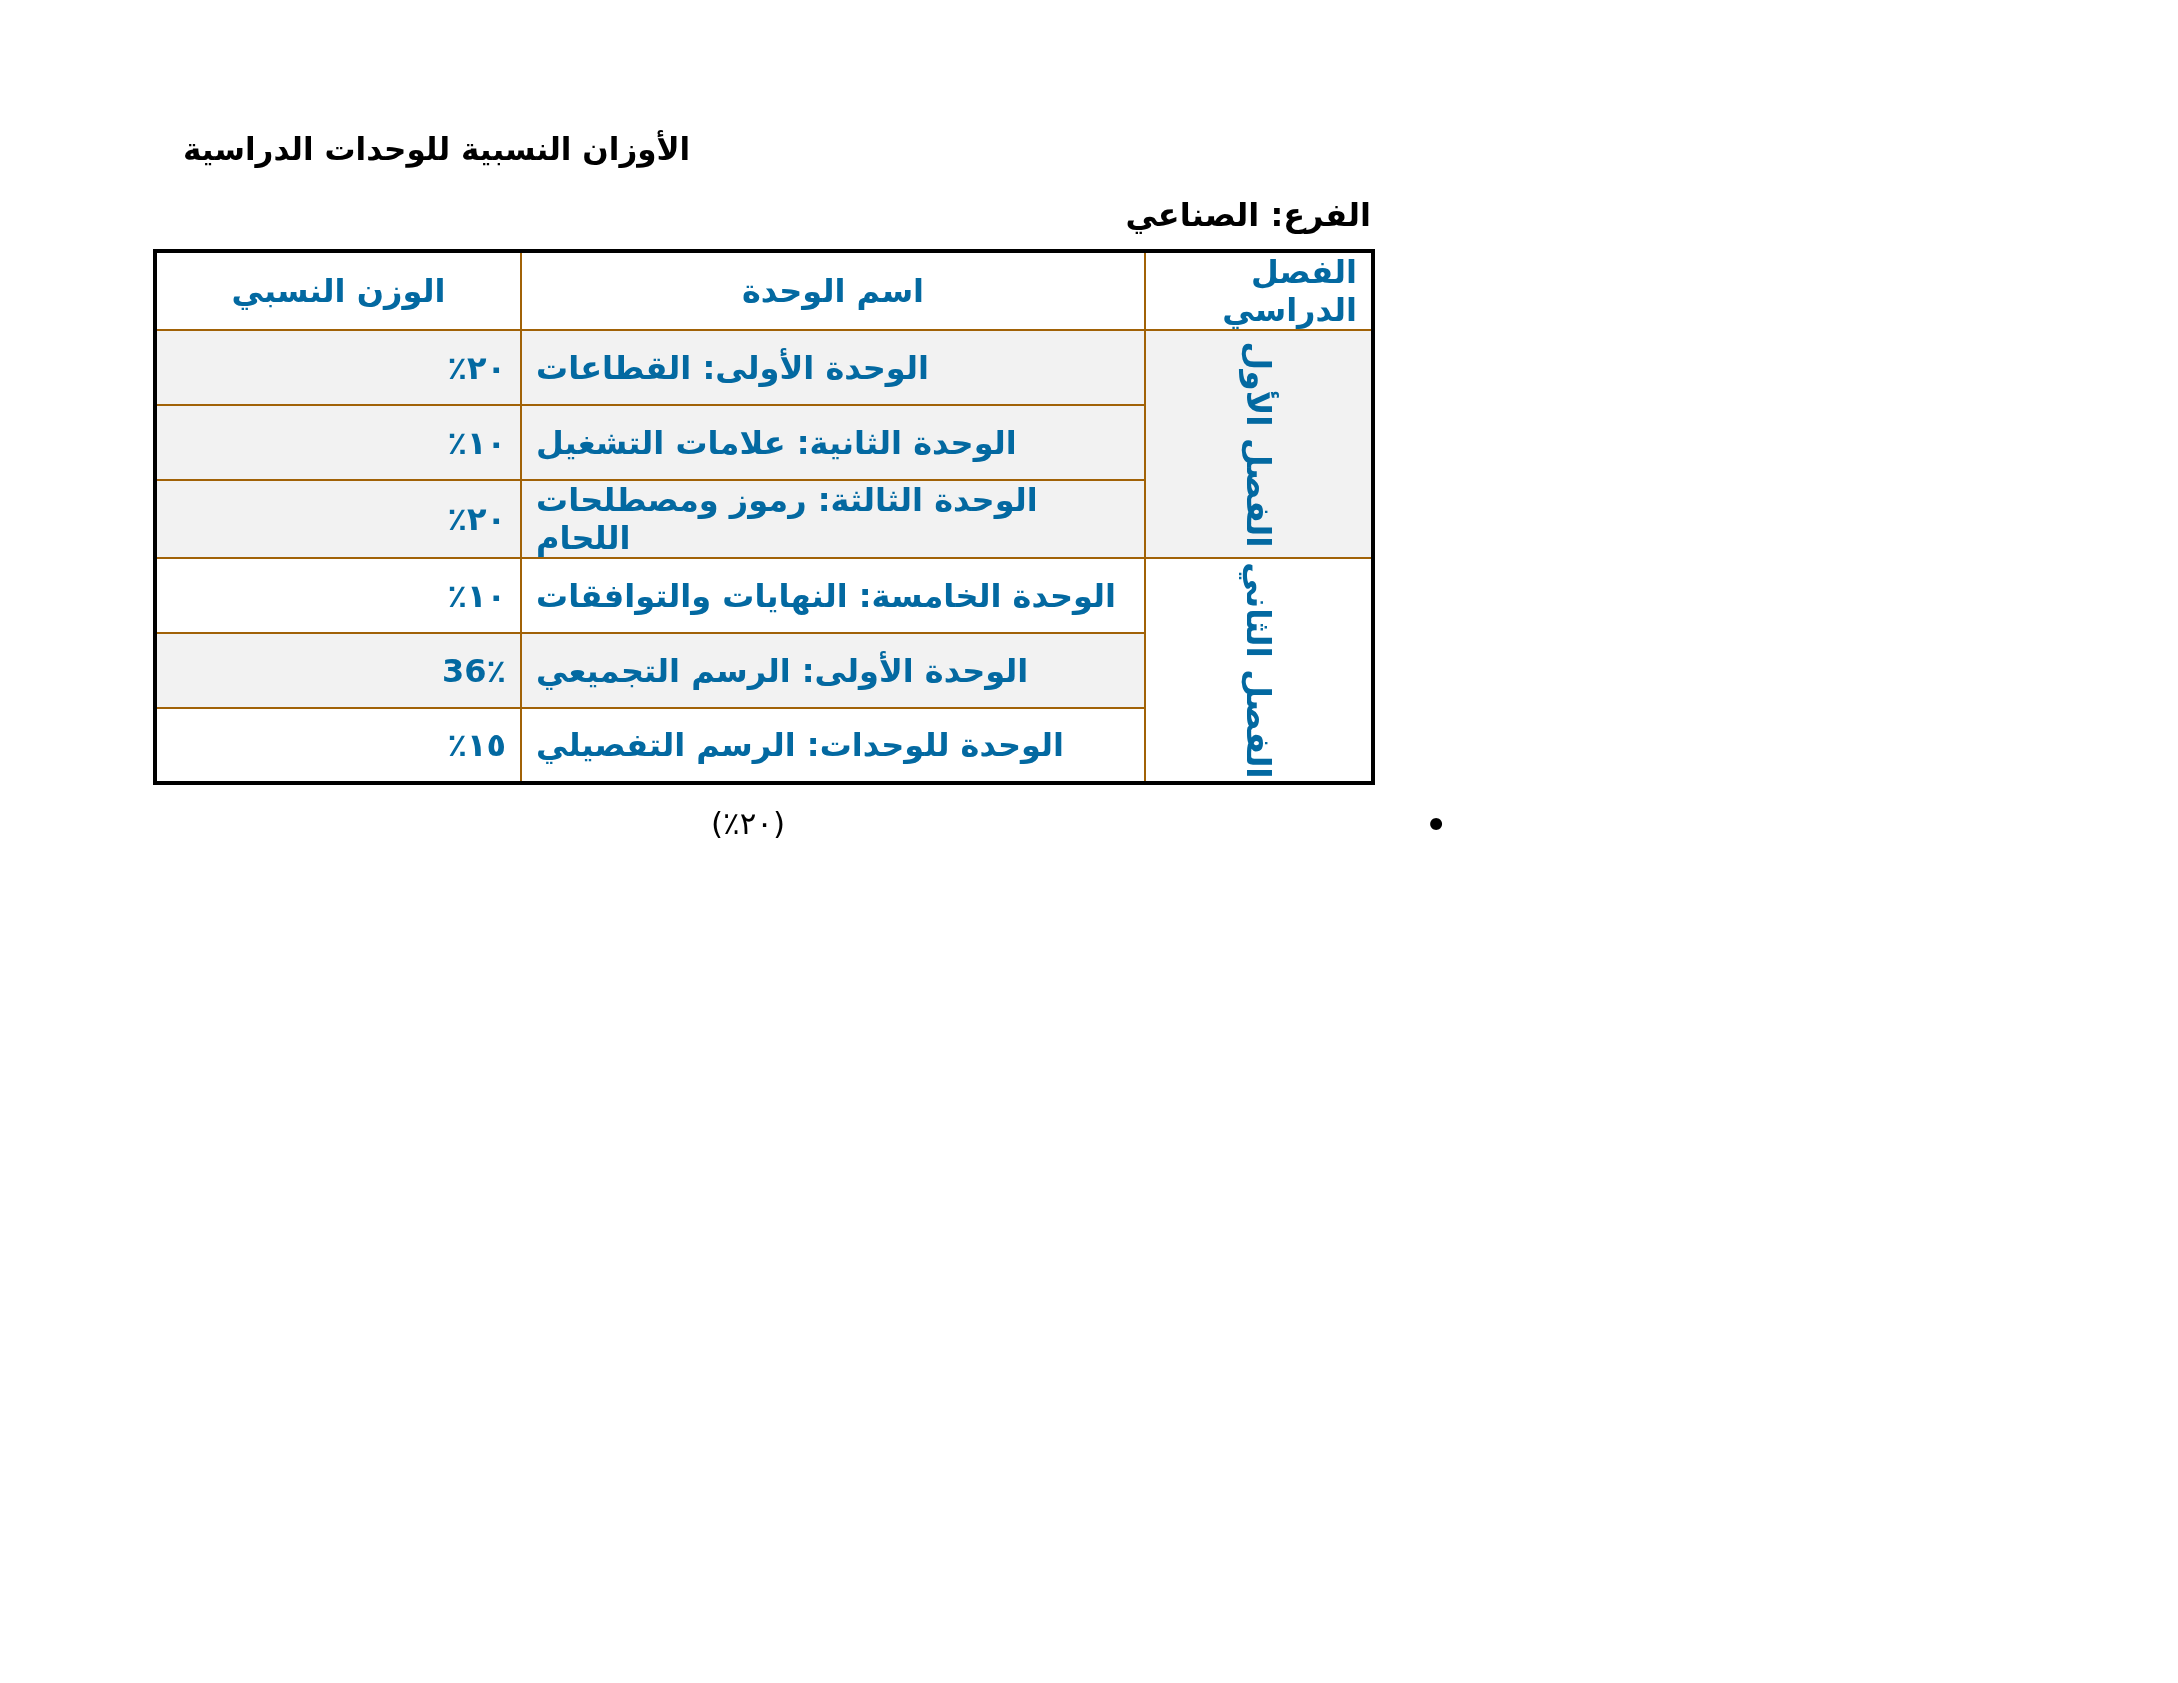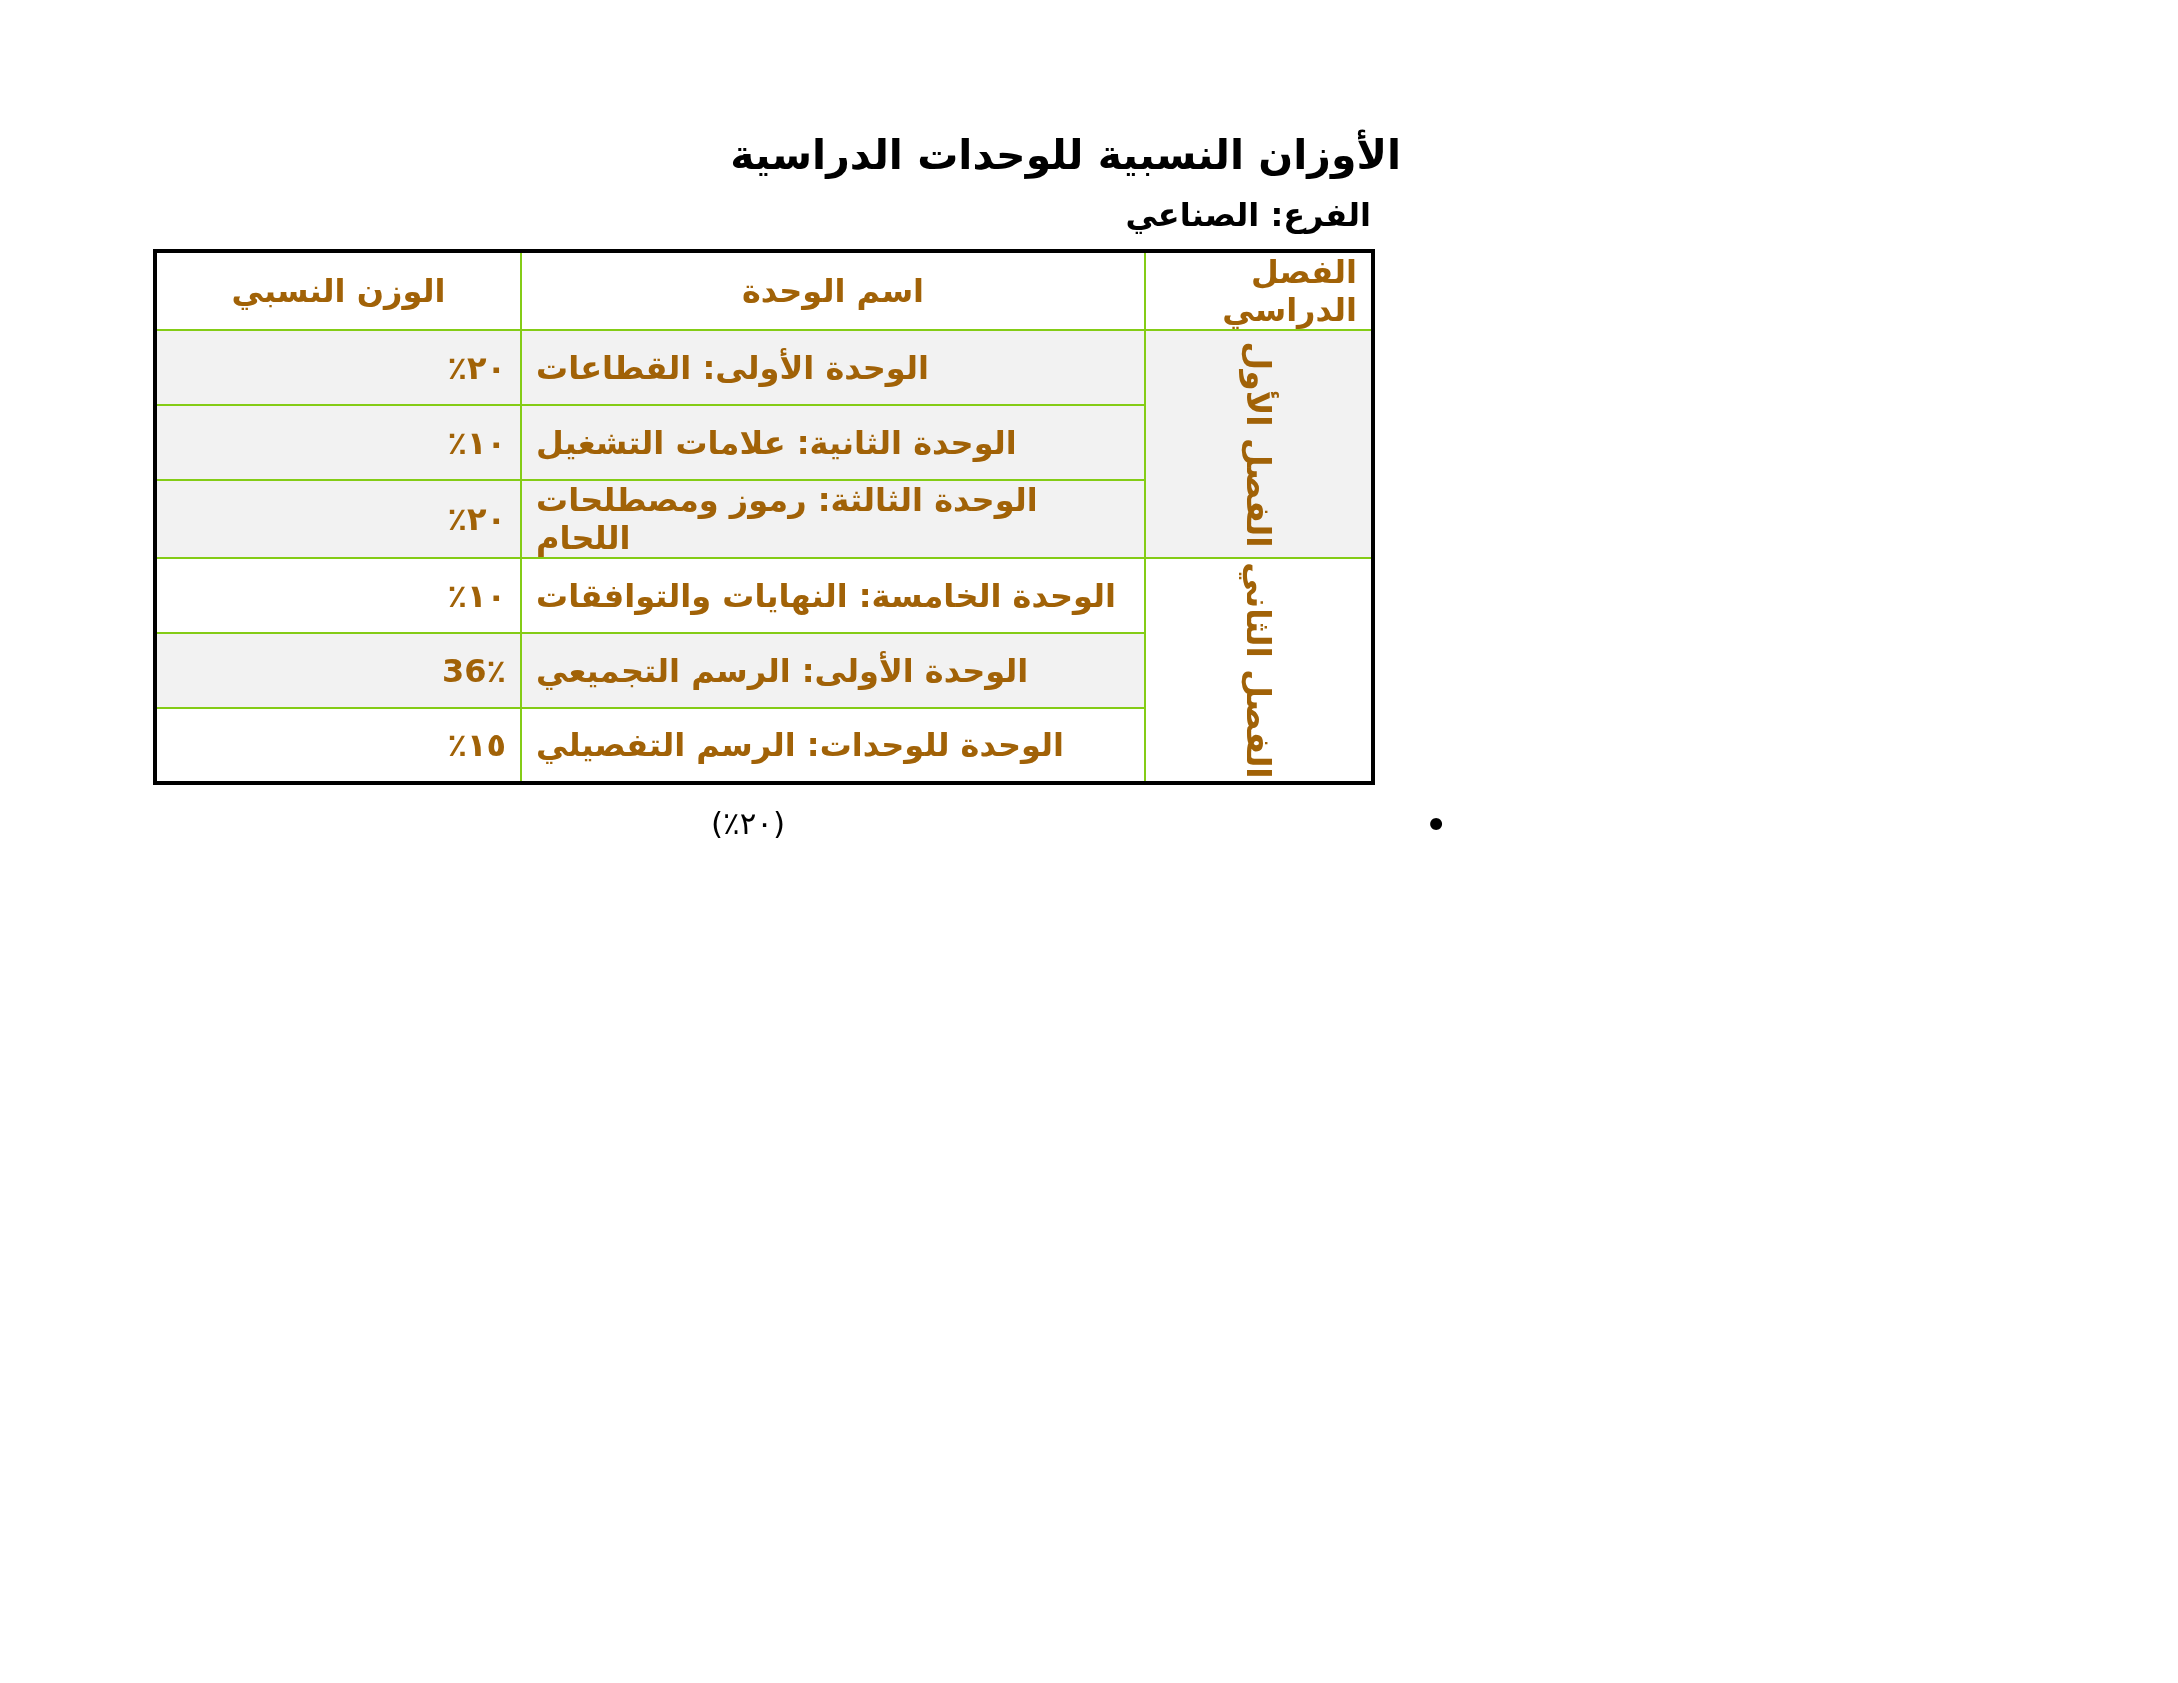--- a/index.html
+++ b/index.html
@@ -5,39 +5,39 @@
   html,body{margin:0;padding:0;}
   body{
     width:2178px;height:1683px;background:#ffffff;
     font-family:"DejaVu Sans", sans-serif;
     direction:rtl;color:#000;
   }
   .page{position:relative;width:2178px;height:1683px;overflow:hidden;background:#fff;}
 
   .doc-title{
     position:absolute;top:131px;left:183px;width:1218px;
-    text-align:right;font-size:41px;font-weight:bold;
+    text-align:left;font-size:31px;font-weight:bold;
   }
 
   .subject-row{
     position:absolute;top:196px;left:153px;width:1218px;
     display:flex;justify-content:space-between;align-items:baseline;
     font-size:32px;font-weight:bold;direction:rtl;
     box-sizing:border-box;padding-left:149px;
   }
 
   table.weights-table{
     position:absolute;top:249px;left:153px;width:1218px;
     border-collapse:collapse;table-layout:fixed;
     border:4px solid #000;
     direction:rtl;
   }
   .weights-table th,.weights-table td{
-    border:2px solid #84cc16;
-    font-size:32px;font-weight:bold;color:#a16207;
+    border:2px solid #a16207;
+    font-size:32px;font-weight:bold;color:#0369a1;
     padding:0 14px;box-sizing:border-box;
     vertical-align:middle;
   }
   .weights-table thead tr{height:69px;}
   .weights-table tbody tr{height:75px;}
   col.c-sem{width:228px;}
   col.c-unit{width:624px;}
   col.c-weight{width:366px;}
   th.h-sem{text-align:right;}
   th.h-unit{text-align:center;}

